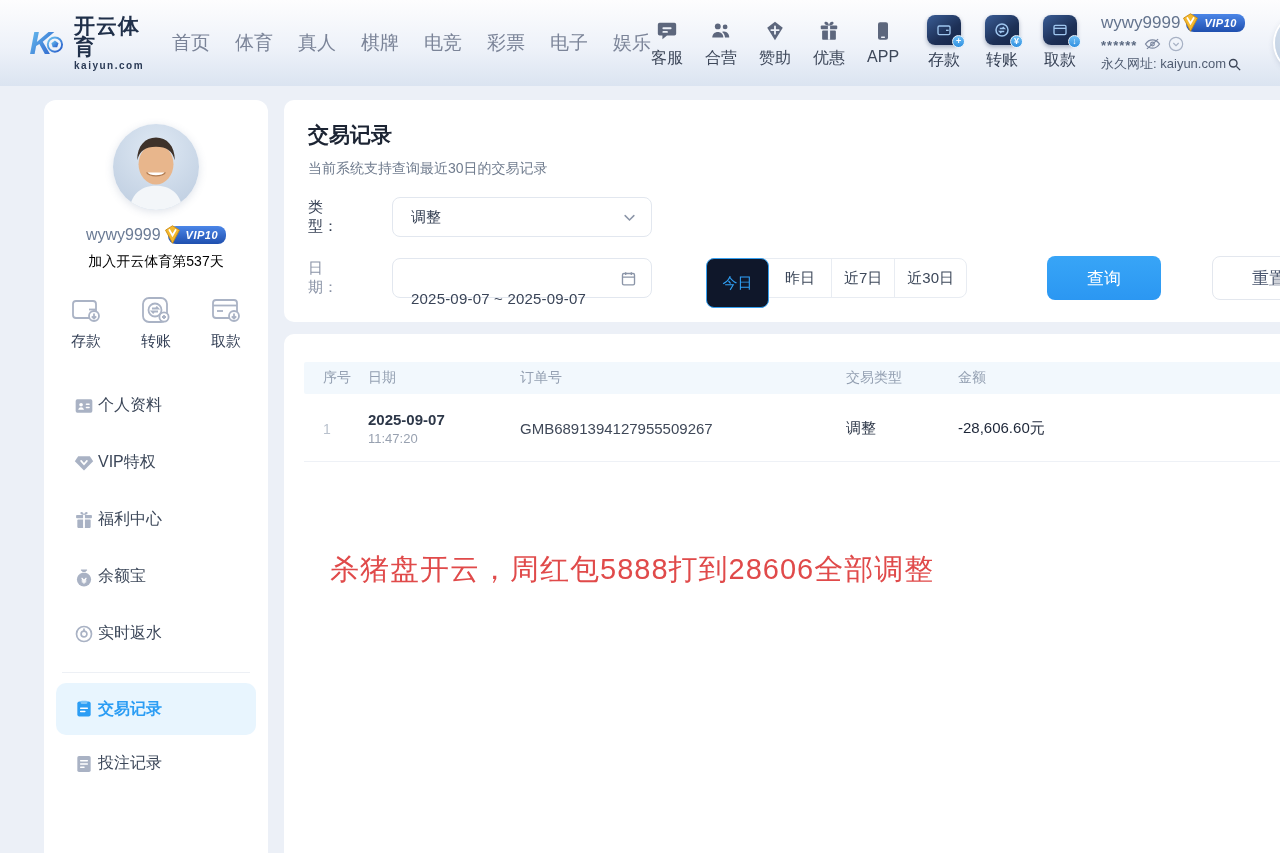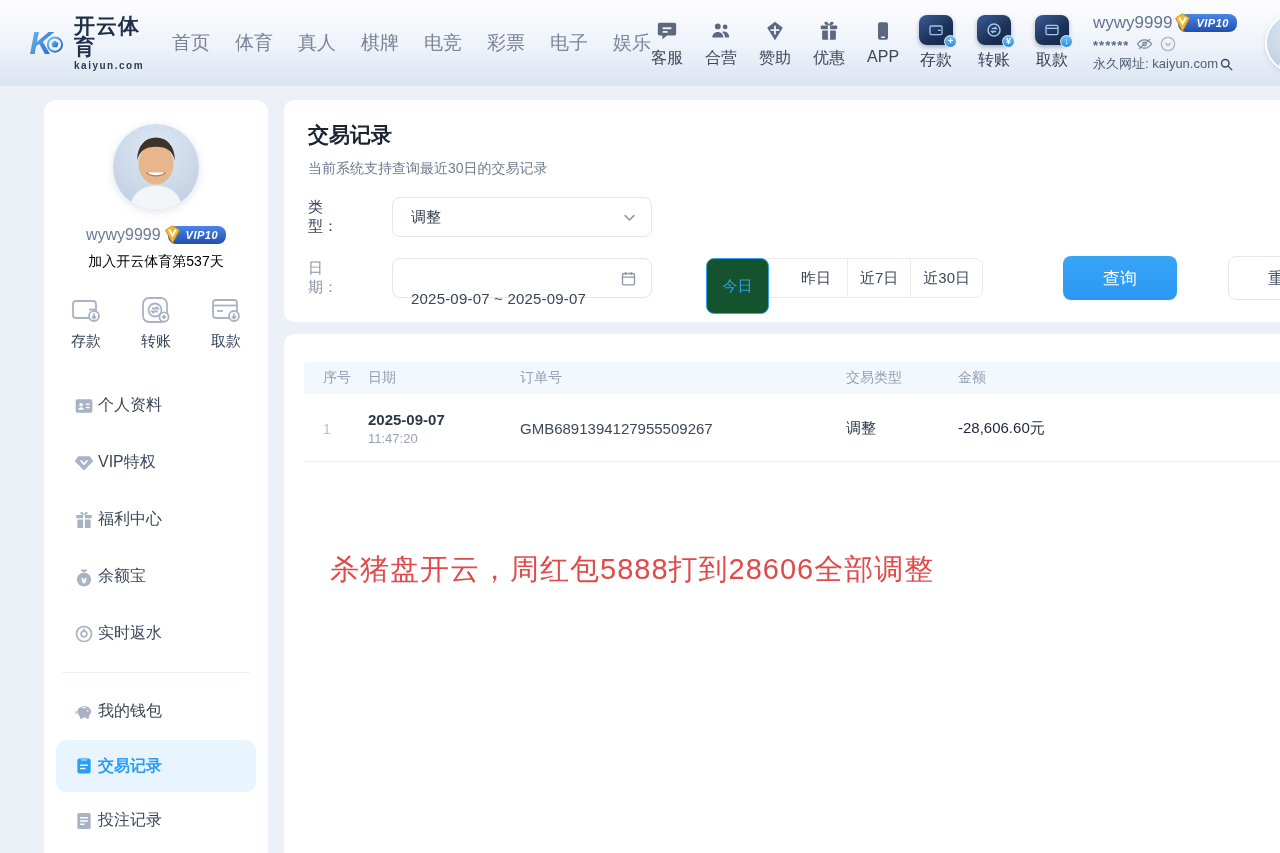--- a/index.html
+++ b/index.html
@@ -26,21 +26,21 @@
   .logo-txt { display:flex; flex-direction:column; line-height:1; }
   .logo-brand { font-size:21px; font-weight:700; color:#20304a; letter-spacing:1px; }
   .logo-domain { font-size:10px; font-weight:700; color:#2a3a55; letter-spacing:1.5px; margin-top:4px; }
 
   .mainnav { display:flex; align-items:center; gap:25px; margin-left:22px; }
   .mainnav .nav-item {
     font-size:19px; color:#7b8498; cursor:pointer; white-space:nowrap;
   }
 
   .top-right { margin-left:auto; display:flex; align-items:center; }
-  .svc-group { display:flex; align-items:flex-start; gap:22px; margin-right:14px; }
+  .svc-group { display:flex; align-items:flex-start; gap:22px; margin-right:22px; }
   .svc-item { display:flex; flex-direction:column; align-items:center; gap:6px; cursor:pointer; }
   .svc-item .ic { color:#5c6congue; color:#5d677d; height:24px; display:flex; align-items:flex-end; }
   .svc-item .lbl { font-size:16px; color:#3d4759; white-space:nowrap; }
 
   .fin-group { display:flex; align-items:flex-start; gap:12px; margin-right:18px; }
   .fin-item { display:flex; flex-direction:column; align-items:center; gap:5px; cursor:pointer; width:46px; }
   .fin-ic {
     width:34px; height:30px; border-radius:8px; position:relative;
     background:linear-gradient(145deg,#3a5d96 0%,#1d3056 60%,#16264a 100%);
     box-shadow:0 2px 4px rgba(30,50,90,.35);
@@ -126,22 +126,22 @@
   .quick-dates {
     display:flex; margin-left:14px; background:#fff;
     border:1px solid #e8ecf2; border-radius:8px; height:40px; overflow:visible;
   }
   .qd-cell {
     min-width:63px; padding:0 12px; display:flex; align-items:center; justify-content:center;
     font-size:15px; color:#3c4759; cursor:pointer; border-right:1px solid #e8ecf2; white-space:nowrap;
   }
   .qd-cell:last-child { border-right:none; }
   .qd-cell.active {
-    color:#2f9ff4; border:1px solid #35a0f0; border-radius:8px; margin:-1px 16px -1px -1px;
-    height:56px; background:#14532d;
+    color:#2f9ff4; border:1px solid #35a0f0; border-radius:8px; margin:-1px 0 -1px -1px;
+    height:50px; background:#0f172a;
   }
   .fspacer { flex:1; }
   .btn-query {
     width:114px; height:44px; border:none; border-radius:8px; cursor:pointer;
     background:linear-gradient(180deg,#38a5f7,#2b97f2); color:#fff; font-size:17px;
     font-family:inherit;
   }
   .btn-reset {
     width:114px; height:44px; border:1px solid #e3e7ee; border-radius:8px; cursor:pointer;
     background:#fff; color:#4a566e; font-size:17px; margin-left:11px; font-family:inherit;
@@ -469,31 +469,20 @@
               <circle cx="12" cy="12" r="9"></circle>
               <path d="M8.5 12a3.5 3.5 0 107 0 3.5 3.5 0 00-7 0z"></path>
               <path d="M12 5.5v3"></path>
             </svg>
         </span>
         <span>实时返水</span>
       </div>
 
       <div class="side-divider"></div>
 
-      <div class="menu-item">
-        <span class="ic">
-          <svg width="20" height="20" viewBox="0 0 24 24" fill="currentColor">
-              <path d="M4 12c0-4 3.5-7 8.5-7 4.5 0 8 2.6 8 6.5 0 2-1 3.7-2.5 4.8V19a1 1 0 01-1 1h-1.5a1 1 0 01-1-1v-.5h-4v.5a1 1 0 01-1 1H8a1 1 0 01-1-1v-2.2C5.2 15.7 4 14 4 12z"></path>
-              <path d="M3 10.5c-1 .3-1.6 1-1.6 2s.6 1.8 1.6 2z"></path>
-              <circle cx="16.5" cy="10.5" r="1" fill="#fff"></circle>
-              <path d="M9 7.2c1.8-.8 4.2-.8 6 0" stroke="#fff" stroke-width="1.2" fill="none"></path>
-            </svg>
-        </span>
-        <span>我的钱包</span>
-      </div>
       <div class="menu-item active">
         <span class="ic">
           <svg width="20" height="20" viewBox="0 0 24 24" fill="currentColor">
               <rect x="4" y="3" width="16" height="18" rx="2.5"></rect>
               <rect x="8" y="2" width="8" height="4" rx="1.5" fill="#7cc4f8"></rect>
               <path d="M8 11h8M8 15h5" stroke="#fff" stroke-width="1.8" stroke-linecap="round"></path>
             </svg>
         </span>
         <span>交易记录</span>
       </div>

